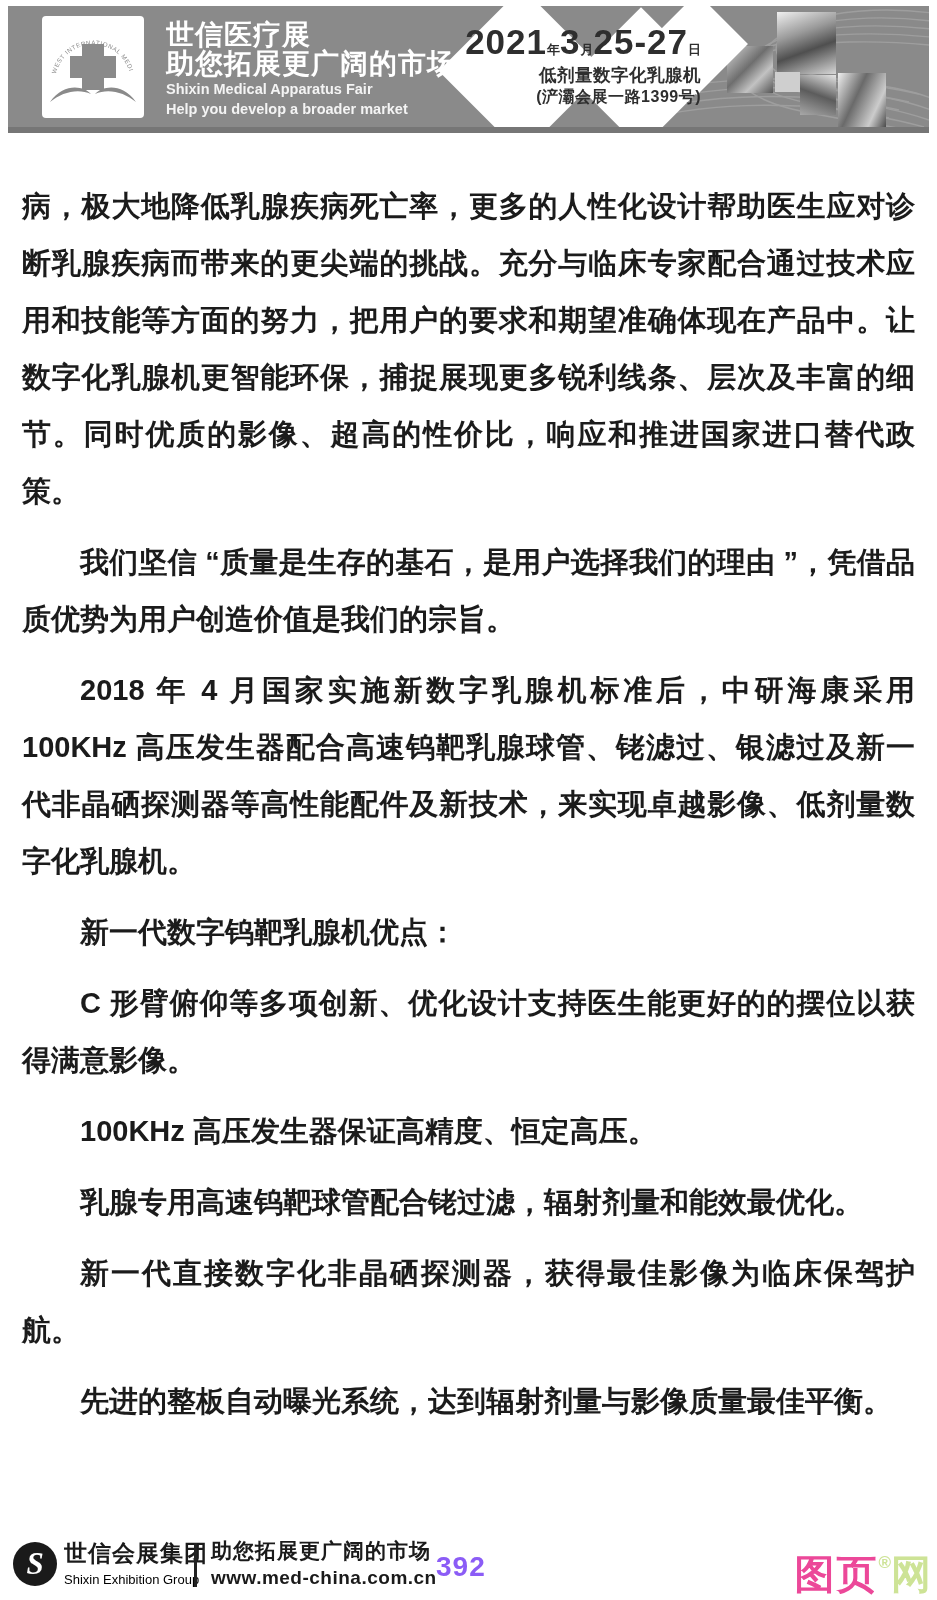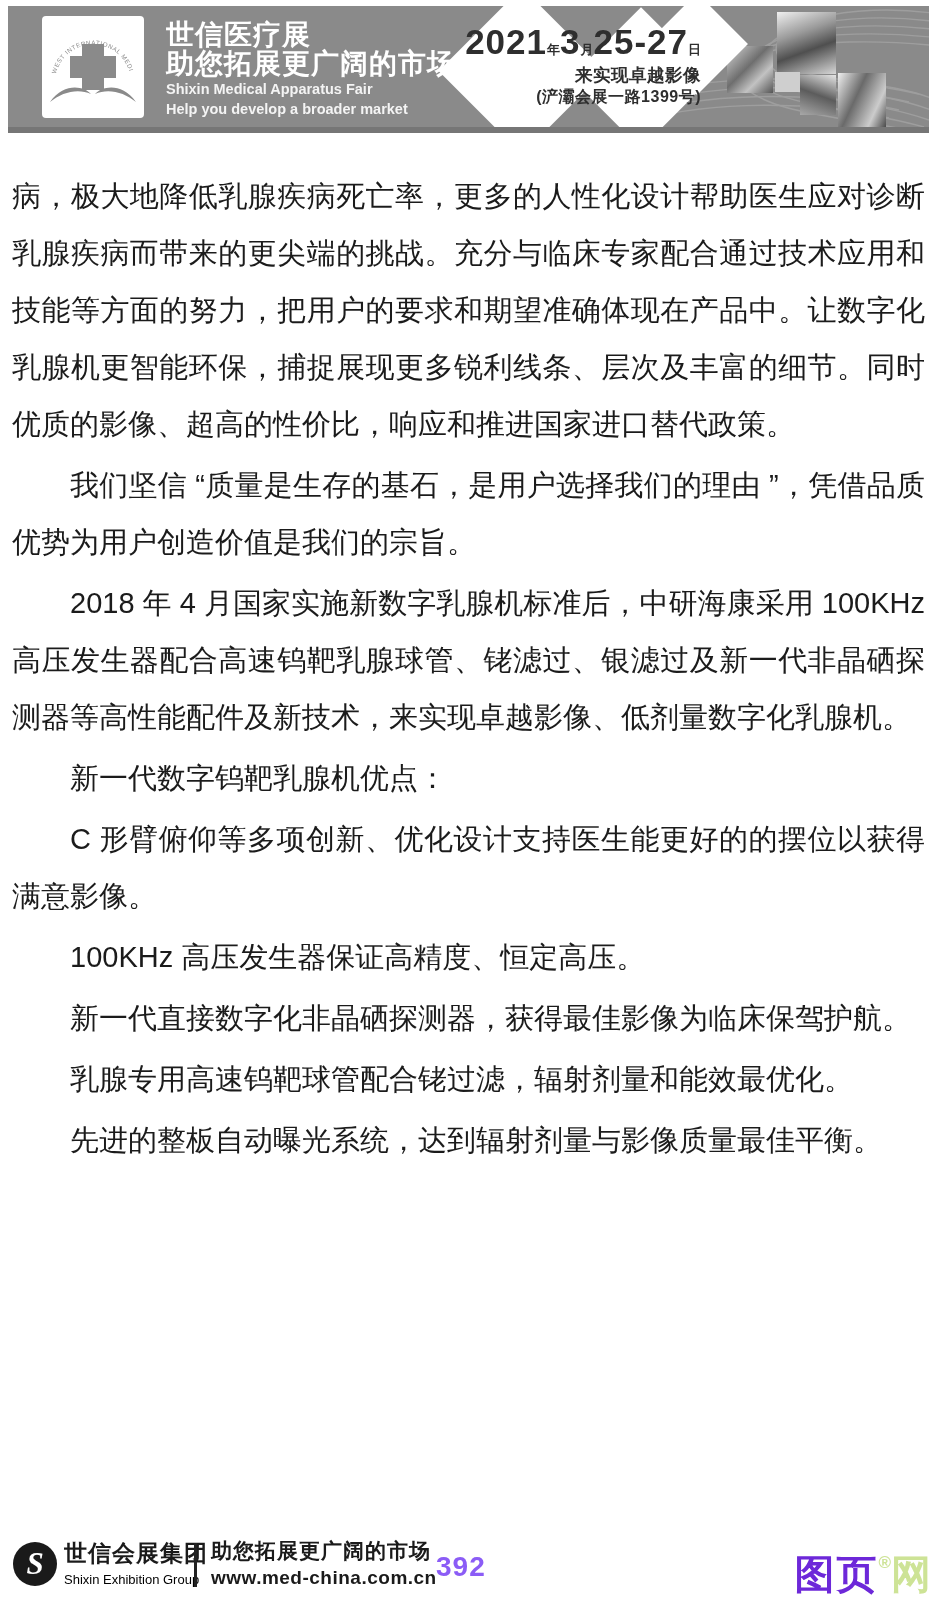--- a/index.html
+++ b/index.html
@@ -48,21 +48,21 @@
   .tile-4 { left:792px; top:69px; width:36px; height:40px;
             background:linear-gradient(200deg,#e6e6e6 0%,#5c5c5c 50%,#a8a8a8 100%); }
   .tile-5 { left:830px; top:67px; width:48px; height:54px;
             background:linear-gradient(115deg,#efefef 0%,#6a6a6a 40%,#cccccc 75%,#4a4a4a 100%); }
 
   
   .body-text {
     position:absolute; left:8px; top:164px; width:921px;
     font-size:29px; line-height:57px; color:#1b1b1b; text-align:justify;
   }
-  .body-text p { margin:4px; }
+  .body-text p { margin:14px;font-weight:bold; }
   .body-text p.indent { text-indent:2em; }
 
   
   .footer { position:absolute; left:0; bottom:0; width:937px; height:75px; }
   .footer-logo { position:absolute; left:12px; top:16px; width:46px; height:46px; }
   .company { position:absolute; left:64px; top:13px; }
   .company-cn { font-size:23px; font-weight:bold; color:#1a1a1a; letter-spacing:1px; }
   .company-en { font-size:13px; color:#000000; margin-top:3px; }
   .footer-divider { position:absolute; left:194px; top:18px; width:3px; height:44px; background:#222222; }
   .tagline { position:absolute; left:211px; top:12px; }
@@ -125,35 +125,35 @@
     </div>
 
     <div class="date-badge">
       <div class="diamond d1"></div>
       <div class="diamond d2"></div>
       <div class="diamond d3"></div>
       <div class="date-content">
         <div class="date-line">
           <span class="date-big">2021</span><span class="date-small">年</span><span class="date-big">3</span><span class="date-small">月</span><span class="date-big">25-27</span><span class="date-small">日</span>
         </div>
-        <div class="venue">来实现卓越影像</div>
+        <div class="venue">低剂量数字化乳腺机</div>
         <div class="address">(浐灞会展一路1399号)</div>
       </div>
     </div>
   </div>
 
   <div class="body-text">
     <p class="">病，极大地降低乳腺疾病死亡率，更多的人性化设计帮助医生应对诊断乳腺疾病而带来的更尖端的挑战。充分与临床专家配合通过技术应用和技能等方面的努力，把用户的要求和期望准确体现在产品中。让数字化乳腺机更智能环保，捕捉展现更多锐利线条、层次及丰富的细节。同时优质的影像、超高的性价比，响应和推进国家进口替代政策。</p>
     <p class="indent">我们坚信 “质量是生存的基石，是用户选择我们的理由 ”，凭借品质优势为用户创造价值是我们的宗旨。</p>
     <p class="indent">2018 年 4 月国家实施新数字乳腺机标准后，中研海康采用 100KHz 高压发生器配合高速钨靶乳腺球管、铑滤过、银滤过及新一代非晶硒探测器等高性能配件及新技术，来实现卓越影像、低剂量数字化乳腺机。</p>
     <p class="indent">新一代数字钨靶乳腺机优点：</p>
     <p class="indent">C 形臂俯仰等多项创新、优化设计支持医生能更好的的摆位以获得满意影像。</p>
     <p class="indent">100KHz 高压发生器保证高精度、恒定高压。</p>
+    <p class="indent">乳腺专用高速钨靶球管配合铑过滤，辐射剂量和能效最优化。</p>
     <p class="indent">新一代直接数字化非晶硒探测器，获得最佳影像为临床保驾护航。</p>
-    <p class="indent">乳腺专用高速钨靶球管配合铑过滤，辐射剂量和能效最优化。</p>
     <p class="indent">先进的整板自动曝光系统，达到辐射剂量与影像质量最佳平衡。</p>
   </div>
 
   <div class="footer">
 
     <svg class="footer-logo" viewBox="0 0 46 46">
       <circle cx="23" cy="23" r="22" fill="#1a1a1a"></circle>
       <text x="23" y="33" text-anchor="middle" font-family="Liberation Serif, serif" font-size="31" font-weight="bold" font-style="italic" fill="#ffffff">S</text>
     </svg>
 
@@ -165,17 +165,17 @@
     <div class="footer-divider"></div>
 
     <div class="tagline">
       <div class="tagline-cn">助您拓展更广阔的市场</div>
       <div class="tagline-url">www.med-china.com.cn</div>
     </div>
 
     <div class="page-number">392</div>
 
     <div class="watermark">
-      <span class="wm-char" style="color: #6d28d9;">图页</span><span class="wm-reg" style="color: rgb(205, 227, 150);">®</span><span class="wm-char" style="color: rgb(205, 227, 150);">网</span>
+      <span class="wm-char" style="color: #ec4899;">图页</span><span class="wm-reg" style="color: rgb(205, 227, 150);">®</span><span class="wm-char" style="color: rgb(205, 227, 150);">网</span>
     </div>
   </div>
 
 </div>
 
 </body></html>

